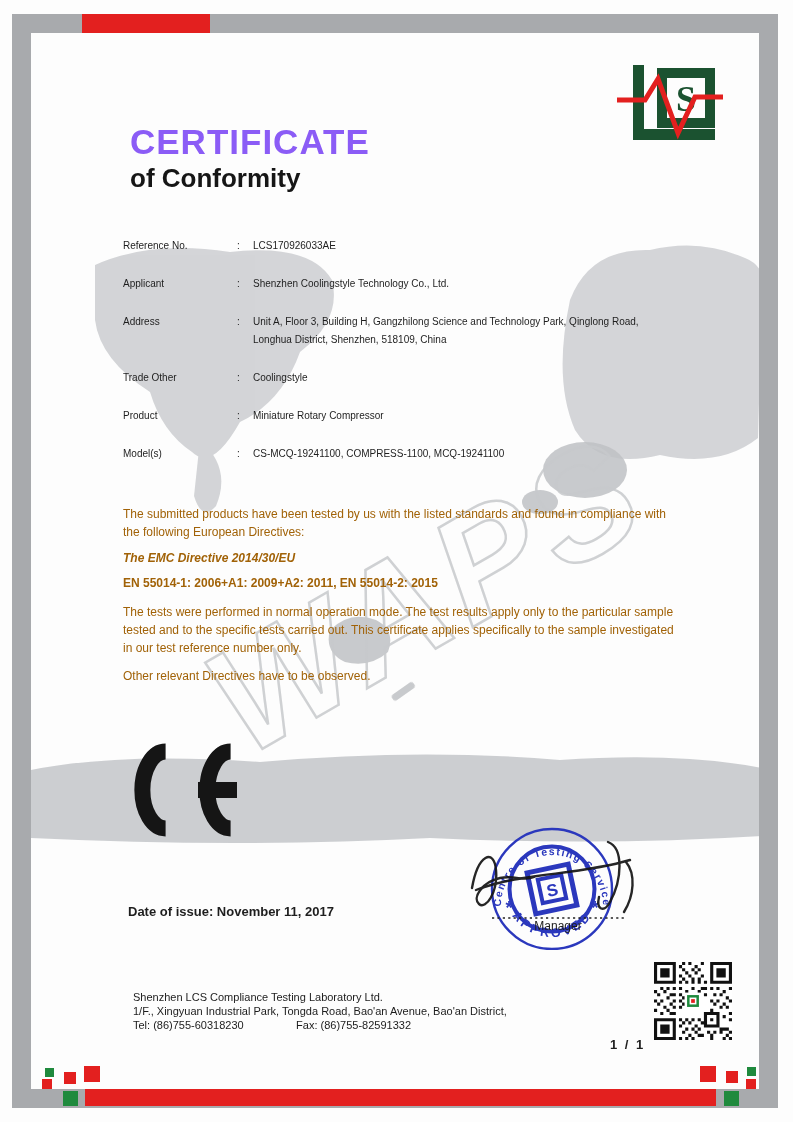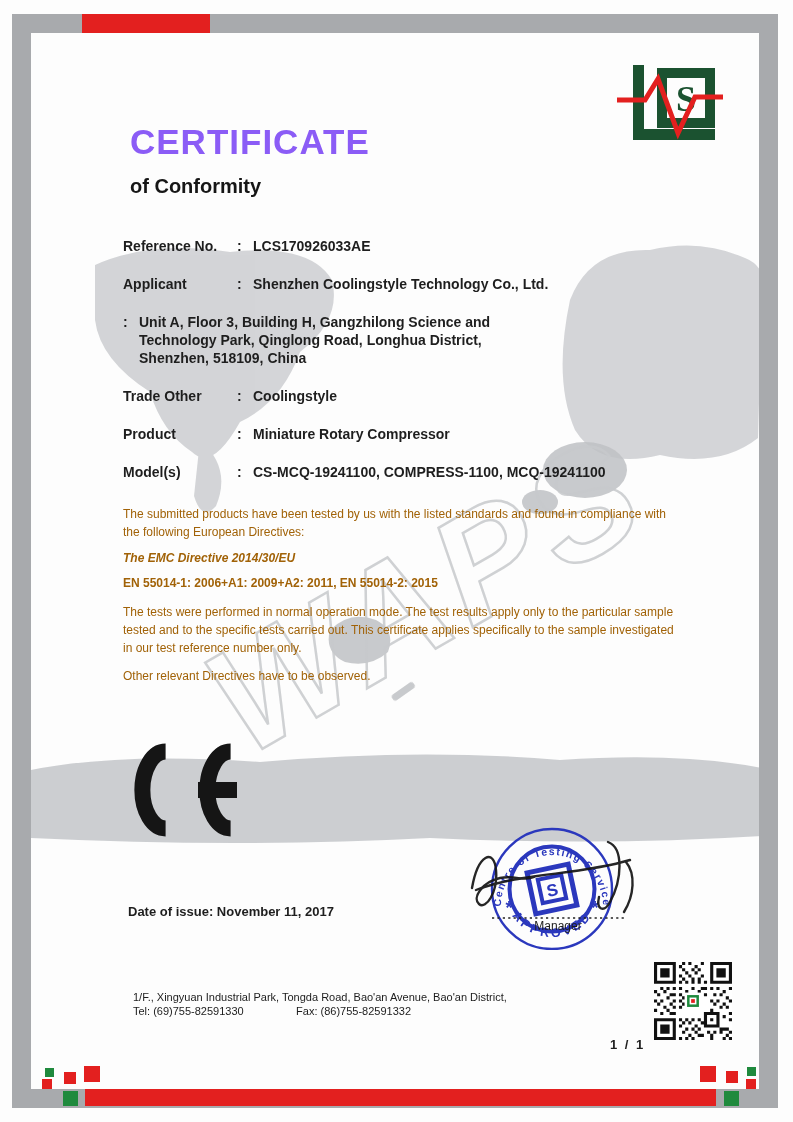--- a/index.html
+++ b/index.html
@@ -12,24 +12,24 @@
   
   .frame{
     left:12px; top:14px; width:766px; height:1094px;
     border:19px solid #a8aaad; box-sizing:border-box; background:transparent;
   }
   .accent{position:absolute;}
   .red{background:#e3201f;} .green{background:#1f8a3d;}
   
   .title-block{left:130px; top:124px;}
   .title-main{font-size:35px; font-weight:bold; letter-spacing:1px; color:#8b5cf6; line-height:36px;}
-  .title-sub{font-size:20px; font-weight:bold; color:#161616; margin-top:15px;}
+  .title-sub{font-size:26px; font-weight:bold; color:#161616; margin-top:3px;}
   
   .fields{left:123px; top:237px; width:548px;}
-  .field-row{display:flex; margin-bottom:20px; font-size:14px; font-weight:bold; line-height:18px;}
+  .field-row{display:flex; margin-bottom:20px; font-size:10px; font-weight:normal; line-height:18px;}
   .f-label{width:114px; flex:0 0 114px;}
   .f-colon{width:16px; flex:0 0 16px;}
   .f-value{width:412px;}
   
   .body-text{left:123px; top:505px; width:556px; font-size:12px; line-height:18px; color:#a16207;}
   .body-text p{margin:0 0 8px 0;}
   .body-text p.b{font-weight:bold;}
   .p1{margin-bottom:8px!important;}
   .p2{margin-bottom:7px!important;font-style:italic;}
   .p3{margin-bottom:11px!important;}
@@ -97,20 +97,21 @@
       <div class="f-label">Reference No.</div>
       <div class="f-colon">:</div>
       <div class="f-value">LCS170926033AE</div>
     </div>
     <div class="field-row">
       <div class="f-label">Applicant</div>
       <div class="f-colon">:</div>
       <div class="f-value">Shenzhen Coolingstyle Technology Co., Ltd.</div>
     </div>
     <div class="field-row">
+      <div class="f-label">Address</div>
       <div class="f-colon">:</div>
       <div class="f-value">Unit A, Floor 3, Building H, Gangzhilong Science and Technology Park, Qinglong Road, Longhua District, Shenzhen, 518109, China</div>
     </div>
     <div class="field-row">
       <div class="f-label">Trade Other</div>
       <div class="f-colon">:</div>
       <div class="f-value">Coolingstyle</div>
     </div>
     <div class="field-row">
       <div class="f-label">Product</div>
@@ -169,23 +170,24 @@
       <path d="M14 70 C20 36 36 30 38 52 C40 74 28 92 21 86 C14 80 24 64 42 60 C58 57 66 64 76 59"></path>
       <path d="M18 72 C64 54 118 58 172 42"></path>
       <path d="M150 24 C166 30 164 62 152 84 C146 95 138 92 141 79"></path>
       <path d="M168 44 C178 56 176 78 166 94"></path>
     </g>
     <path d="M34 100 H166" stroke="#222" stroke-width="1.7" stroke-dasharray="2.2 3.2" fill="none"></path>
     <text x="100" y="112" text-anchor="middle" font-size="12" fill="#1d1d1d">Manager</text>
   </svg>
 
   <div class="abs footer">
+    <div>Shenzhen LCS Compliance Testing Laboratory Ltd.</div>
     <div class="bold">1/F., Xingyuan Industrial Park, Tongda Road, Bao'an Avenue, Bao'an District,</div>
     <div>
-      <span class="col1">Tel: (69)755-82591330</span>
+      <span class="col1">Tel: (86)755-60318230</span>
       <span>Fax: (86)755-82591332</span>
     </div>
   </div>
 
   <svg class="abs" style="left:654px;top:962px;" width="78" height="78" viewBox="0 0 25 25">
     <rect x="0" y="0" width="25" height="25" fill="#ffffff"></rect>
     <path fill="#111" fill-rule="evenodd" d="
       M0 0h7v7H0z M1 1v5h5V1z M2 2h3v3H2z
       M18 0h7v7h-7z M19 1v5h5V1z M20 2h3v3h-3z
       M0 18h7v7H0z M1 19v5h5v-5z M2 20h3v3H2z

